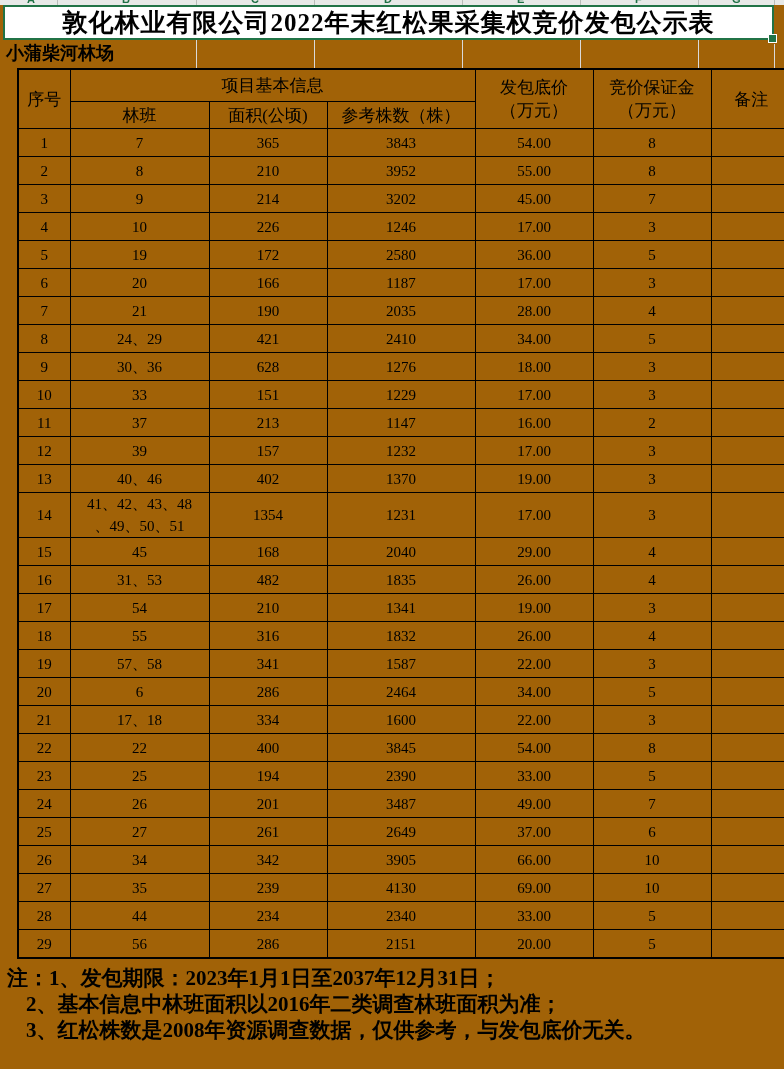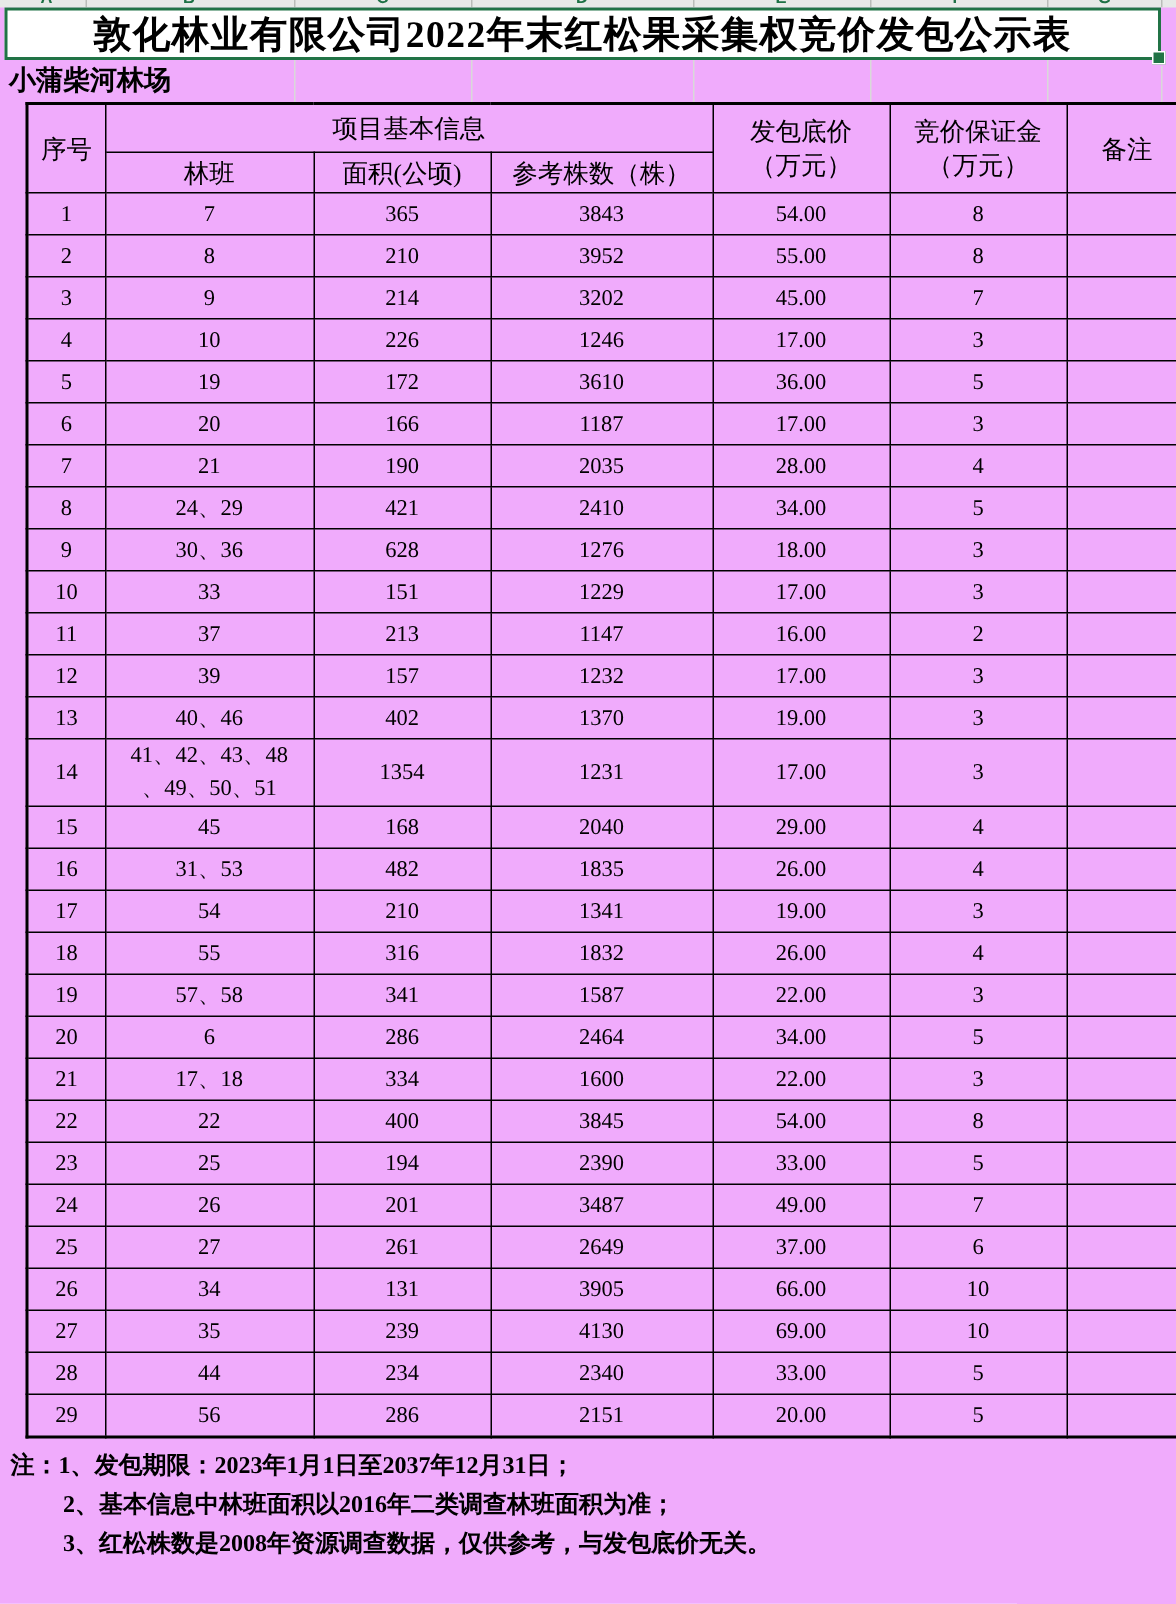--- a/index.html
+++ b/index.html
@@ -1,17 +1,17 @@
 <!DOCTYPE html>
 <html><head>
 <meta charset="utf-8">
 <style>
   html,body{margin:0;padding:0;}
   body{font-family:"Liberation Serif","DejaVu Serif",serif;color:#000;}
-  .screen{position:relative;width:784px;height:1069px;background:#f0abfc;overflow:hidden;}
+  .screen{position:relative;width:784px;height:1069px;background:#a16207;overflow:hidden;}
 
   
   .col-strip{position:relative;width:784px;height:5px;background:#e7e9e7;overflow:hidden;}
   .col-strip .letter{position:absolute;top:-7px;font-family:"Liberation Sans","DejaVu Sans",sans-serif;
     font-size:11px;color:#1e7145;font-weight:bold;}
   .col-strip .sep{position:absolute;top:0;width:1px;height:5px;background:#b9bdb9;}
 
   
   .title-box{position:relative;margin-left:3px;width:771px;height:35px;box-sizing:border-box;
     border:2px solid #217346;background:#fff;display:flex;align-items:center;justify-content:center;}
@@ -28,23 +28,23 @@
   table.main{border-collapse:collapse;table-layout:fixed;margin-left:17px;width:776px;
     border:2px solid #000;}
   table.main th,table.main td{border:1px solid #000;text-align:center;vertical-align:middle;
     padding:0 2px;white-space:pre-line;overflow:hidden;}
   table.main th{font-weight:normal;font-size:17px;}
   table.main td{font-size:15px;line-height:22px;height:27px;}
   tr.hrow1 th{height:31px;}
   tr.hrow2 th{height:26px;}
 
   
-  .notes{padding:6px 0 0 7px;font-size:16px;font-weight:bold;line-height:26px;}
+  .notes{padding:6px 0 0 7px;font-size:21px;font-weight:bold;line-height:26px;}
   .note-line{white-space:nowrap;}
-  .note-line.indent{margin-left:35px;}
+  .note-line.indent{margin-left:19px;}
 </style>
 </head>
 <body>
 
 <div class="screen">
 
   <div class="col-strip">
     <span class="letter" style="left:27px">A</span>
     <span class="letter" style="left:122px">B</span>
     <span class="letter" style="left:251px">C</span>
@@ -136,21 +136,21 @@
           <td>226</td>
           <td>1246</td>
           <td>17.00</td>
           <td>3</td>
           <td></td>
         </tr>
         <tr>
           <td>5</td>
           <td>19</td>
           <td>172</td>
-          <td>3610</td>
+          <td>2580</td>
           <td>36.00</td>
           <td>5</td>
           <td></td>
         </tr>
         <tr>
           <td>6</td>
           <td>20</td>
           <td>166</td>
           <td>1187</td>
           <td>17.00</td>
@@ -325,21 +325,21 @@
           <td>27</td>
           <td>261</td>
           <td>2649</td>
           <td>37.00</td>
           <td>6</td>
           <td></td>
         </tr>
         <tr>
           <td>26</td>
           <td>34</td>
-          <td>131</td>
+          <td>342</td>
           <td>3905</td>
           <td>66.00</td>
           <td>10</td>
           <td></td>
         </tr>
         <tr>
           <td>27</td>
           <td>35</td>
           <td>239</td>
           <td>4130</td>

